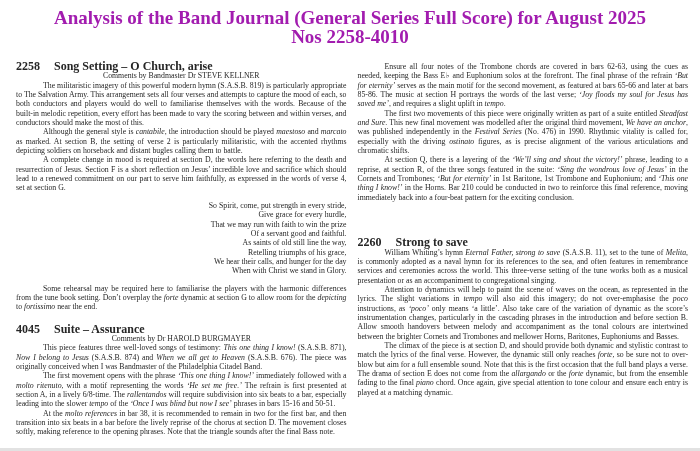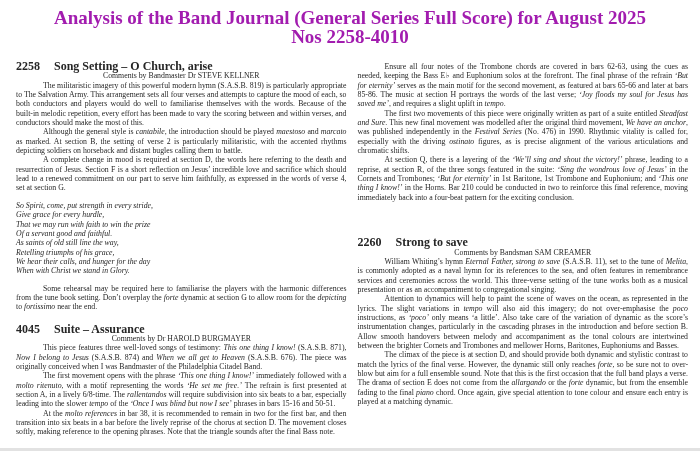--- a/index.html
+++ b/index.html
@@ -30,22 +30,21 @@
     width: 331px;
     font-size: 7.8px;
     line-height: 9.35px;
     text-align: justify;
   }
   .sec-head { font-weight: bold; font-size: 12px; text-align: left; }
   .sec-num { display: inline-block; width: 38px; }
   .byline { text-align: center; }
   .para { margin: 0; text-indent: 27px; }
   .verse {
-    text-align: left;
-    font-style: italic;
+    text-align: right;
     white-space: pre-line;
     margin: 8px 0;
   }
   .sec-gap { margin-top: 13px; }
   .sec-gap-lg { margin-top: 36px; }
   .page-edge {
     position: absolute;
     left: 0; right: 0; bottom: 0;
     height: 3px;
     background: #e2e2e2;
@@ -91,21 +90,20 @@
     </section>
 
     <section class="col">
       <p class="para">Ensure all four notes of the Trombone chords are covered in bars 62-63, using the cues as needed, keeping the Bass E♭ and Euphonium solos at the forefront. The final phrase of the refrain <i>‘But for eternity’</i> serves as the main motif for the second movement, as featured at bars 65-66 and later at bars 85-86. The music at section H portrays the words of the last verse; <i>‘Joy floods my soul for Jesus has saved me’</i>, and requires a slight uplift in <i>tempo</i>.</p>
       <p class="para">The first two movements of this piece were originally written as part of a suite entitled <i>Steadfast and Sure</i>. This new final movement was modelled after the original third movement, <i>We have an anchor</i>, was published independently in the <i>Festival Series</i> (No. 476) in 1990. Rhythmic vitality is called for, especially with the driving <i>ostinato</i> figures, as is precise alignment of the various articulations and chromatic shifts.</p>
       <p class="para">At section Q, there is a layering of the <i>‘We’ll sing and shout the victory!’</i> phrase, leading to a reprise, at section R, of the three songs featured in the suite: <i>‘Sing the wondrous love of Jesus’</i> in the Cornets and Trombones; <i>‘But for eternity’</i> in 1st Baritone, 1st Trombone and Euphonium; and <i>‘This one thing I know!’</i> in the Horns. Bar 210 could be conducted in two to reinforce this final reference, moving immediately back into a four-beat pattern for the exciting conclusion.</p>
 
       <div class="sec-head sec-gap-lg">
         <span class="sec-num">2260</span><span class="sec-title">Strong to save</span>
       </div>
-      <div class="byline">Comments by Bandsman SAM CREAMER</div>
       <p class="para">William Whiting’s hymn <i>Eternal Father, strong to save</i> (S.A.S.B. 11), set to the tune of <i>Melita</i>, is commonly adopted as a naval hymn for its references to the sea, and often features in remembrance services and ceremonies across the world. This three-verse setting of the tune works both as a musical presentation or as an accompaniment to congregational singing.</p>
       <p class="para">Attention to dynamics will help to paint the scene of waves on the ocean, as represented in the lyrics. The slight variations in <i>tempo</i> will also aid this imagery; do not over-emphasise the <i>poco</i> instructions, as <i>‘poco’</i> only means ‘a little’. Also take care of the variation of dynamic as the score’s instrumentation changes, particularly in the cascading phrases in the introduction and before section B. Allow smooth handovers between melody and accompaniment as the tonal colours are intertwined between the brighter Cornets and Trombones and mellower Horns, Baritones, Euphoniums and Basses.</p>
       <p class="para">The climax of the piece is at section D, and should provide both dynamic and stylistic contrast to match the lyrics of the final verse. However, the dynamic still only reaches <i>forte</i>, so be sure not to over-blow but aim for a full ensemble sound. Note that this is the first occasion that the full band plays a verse. The drama of section E does not come from the <i>allargando</i> or the <i>forte</i> dynamic, but from the ensemble fading to the final <i>piano</i> chord. Once again, give special attention to tone colour and ensure each entry is played at a matching dynamic.</p>
     </section>
 
   </div>
 
   <div class="page-edge"></div>
 </div>
 

